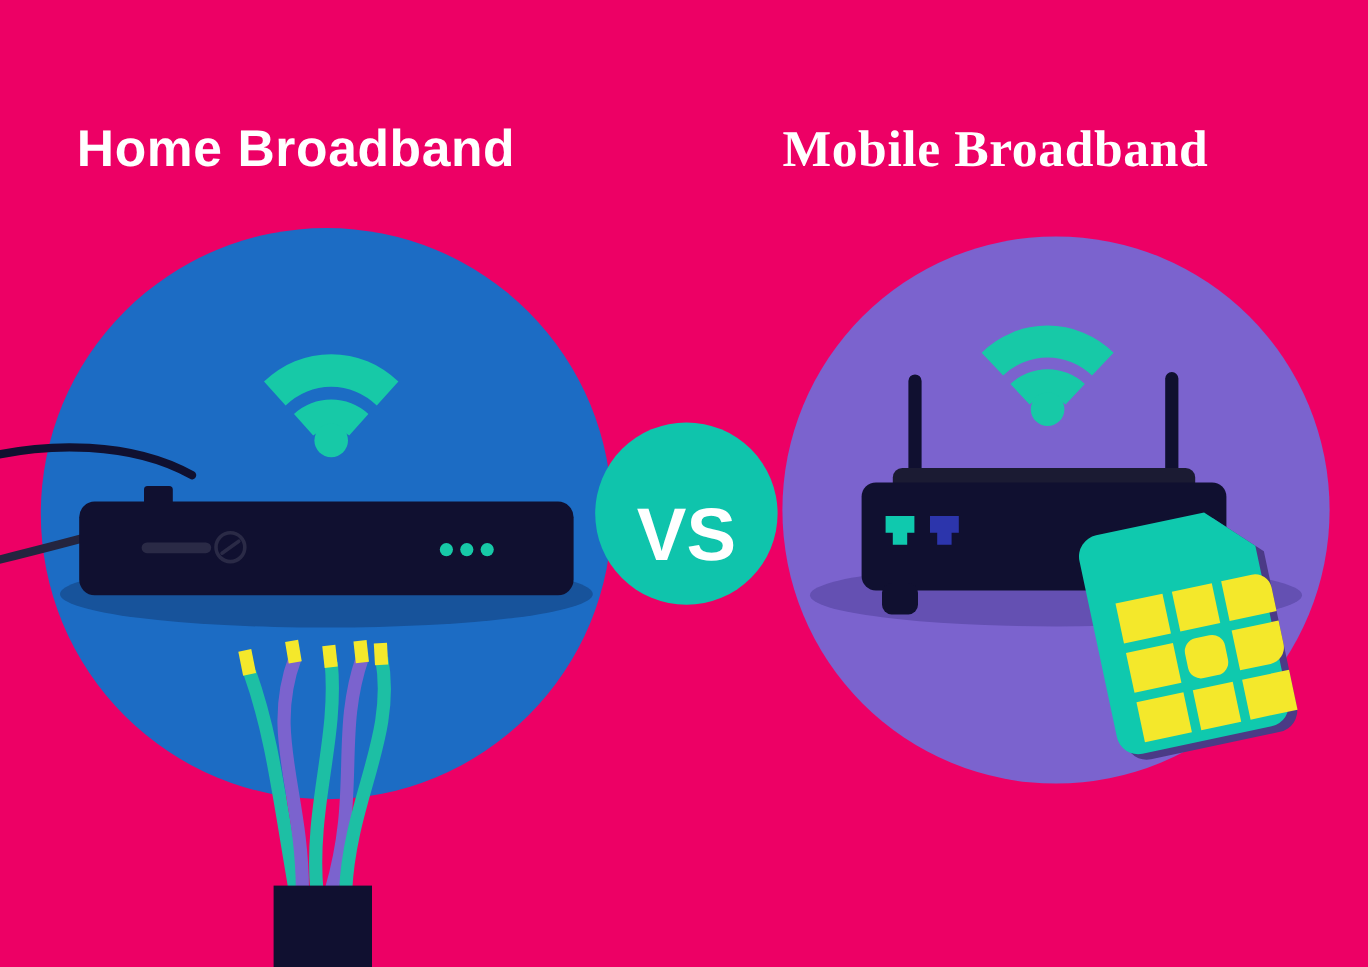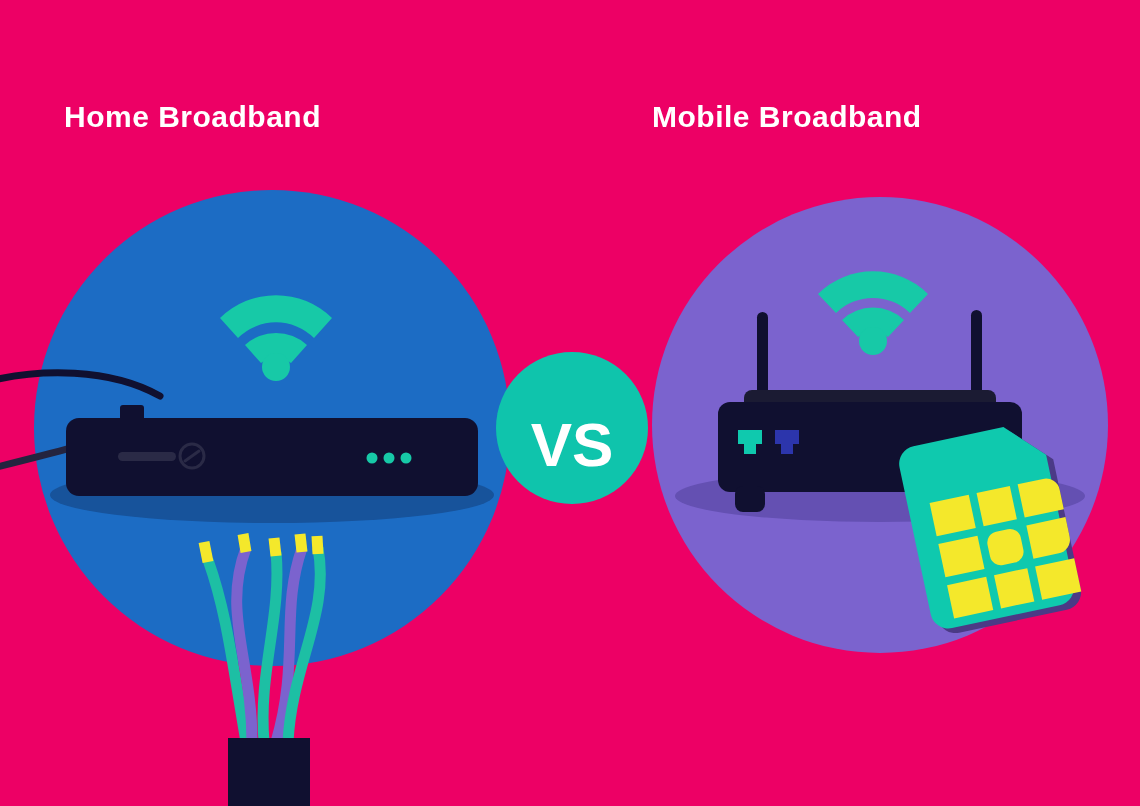--- a/index.html
+++ b/index.html
@@ -14,26 +14,26 @@
     width: 1140px;
     height: 806px;
     background: #ed0065;
     overflow: hidden;
   }
   .heading {
     position: absolute;
     color: #ffffff;
     font-family: "Liberation Sans", sans-serif;
     font-weight: bold;
-    font-size: 30px;
+    font-size: 43px;
     letter-spacing: 0.5px;
     white-space: nowrap;
   }
   #heading-home  { left: 64px;  top: 100px; }
-  #heading-mobile{ left: 652px; top: 100px; }
+  #heading-mobile{ left: 652px; top: 100px; font-family: Liberation Serif, serif; }
 
   svg.layer {
     position: absolute;
     left: 0; top: 0;
     width: 1140px;
     height: 806px;
   }
   .vs-label {
     font-family: "Liberation Sans", sans-serif;
     font-weight: bold;

